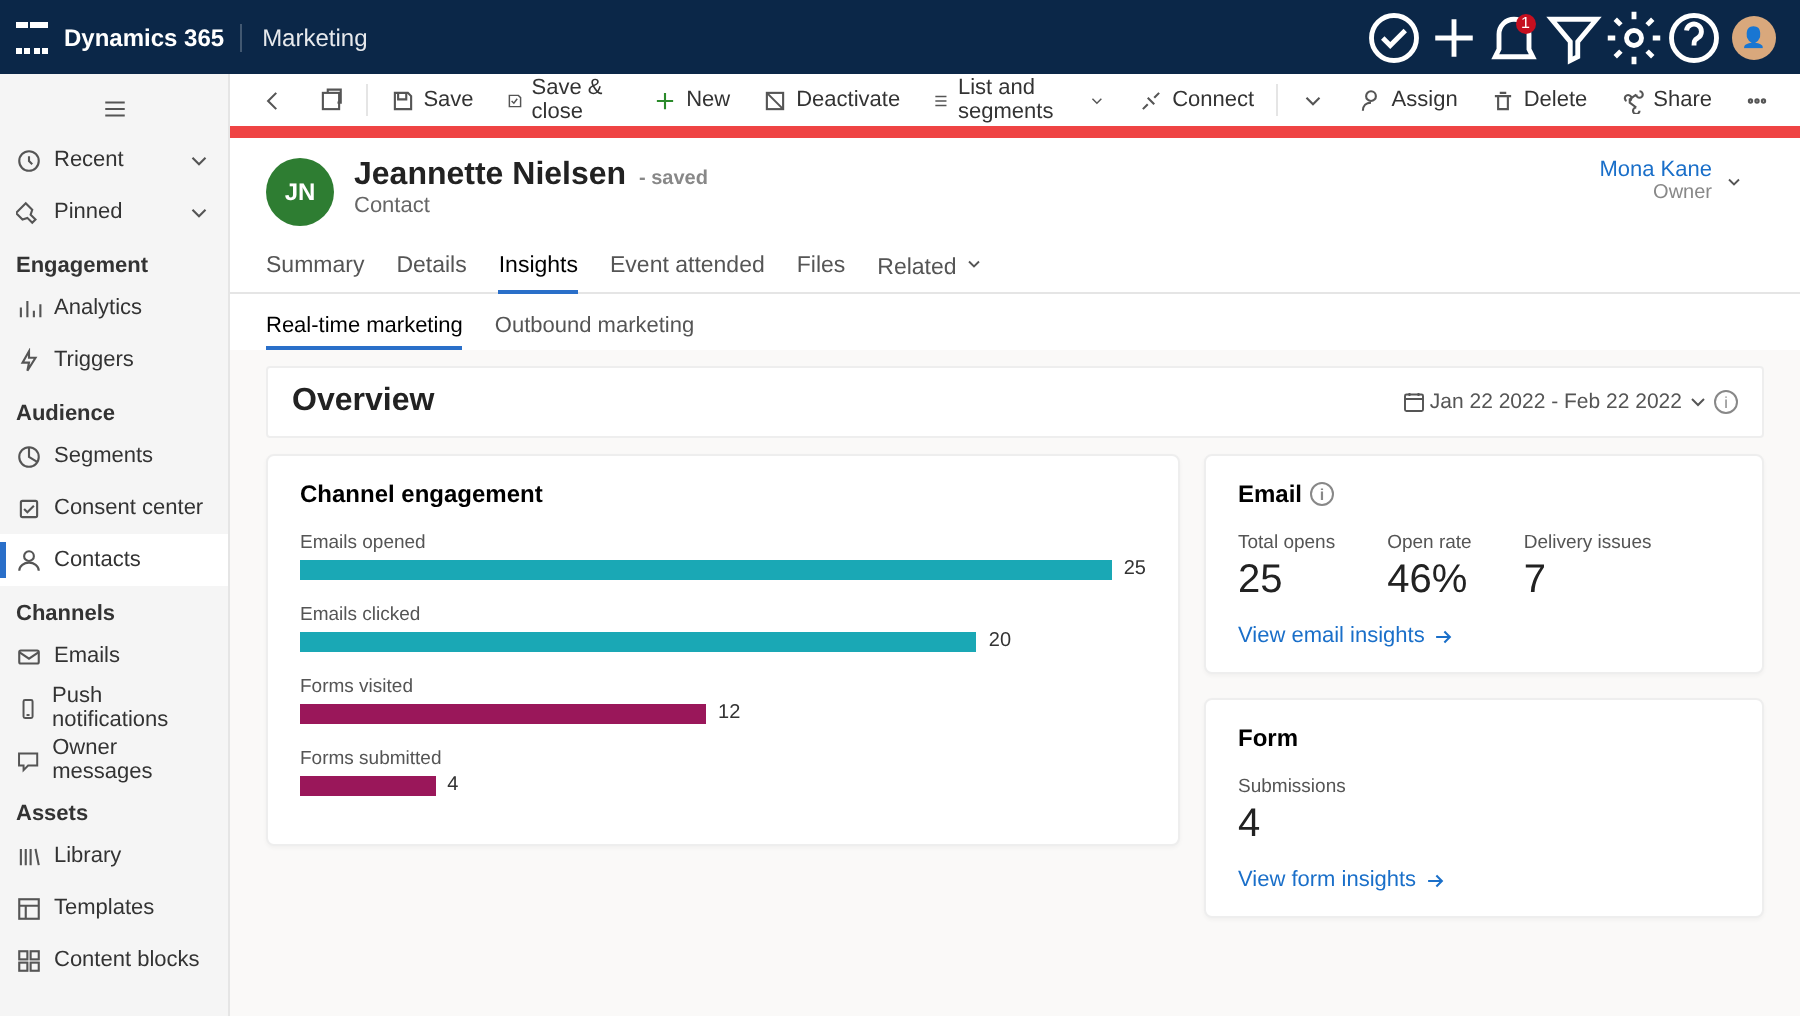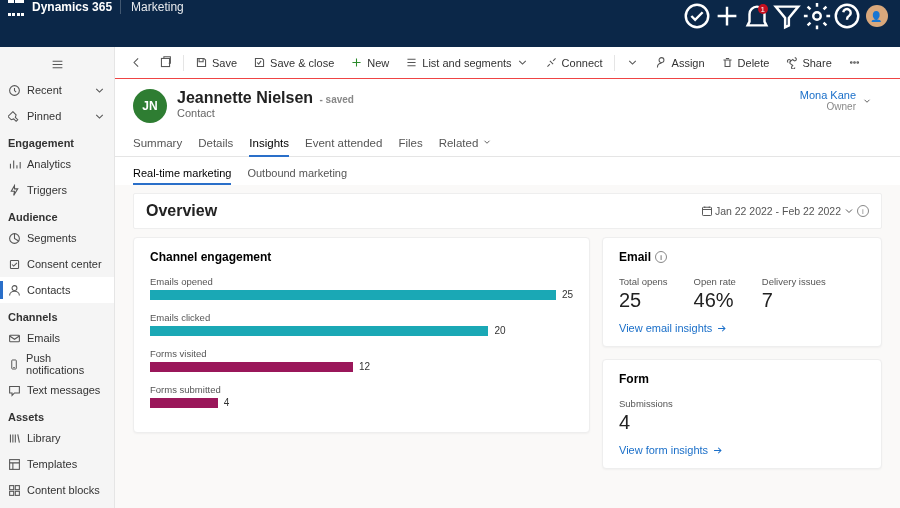--- a/index.html
+++ b/index.html
@@ -1,17 +1,17 @@
 <!DOCTYPE html>
 <html><head>
 <meta charset="utf-8">
 <style>
 *{box-sizing:border-box;margin:0;padding:0;font-family:"Segoe UI",Arial,sans-serif}
 html,body{width:900px;height:508px;overflow:hidden;background:#f5f5f5}
-.topbar{height:47px;background:#0b2748;color:#fff;display:flex;align-items:flex-start;padding:0 8px;font-size:12px}
+.topbar{height:37px;background:#0b2748;color:#fff;display:flex;align-items:center;padding:0 8px;font-size:12px}
 .topbar .waffle{width:16px;height:16px;margin-right:8px;display:flex;flex-wrap:wrap;justify-content:space-between;align-content:space-between}
 .topbar .waffle span{width:3px;height:3px;background:#fff}
 .topbar .brand{font-weight:600;margin-right:8px}
 .topbar .app{opacity:.9;border-left:1px solid rgba(255,255,255,.25);padding-left:10px}
 .topbar .spacer{flex:1}
 .topbar .icon-btn{width:30px;height:32px;display:flex;align-items:center;justify-content:center;position:relative;cursor:pointer}
 .topbar svg{stroke:#fff;fill:none;stroke-width:1.3}
 .badge{position:absolute;top:4px;right:4px;background:#c50f1f;color:#fff;border-radius:8px;font-size:8px;min-width:10px;height:10px;display:flex;align-items:center;justify-content:center;padding:0 3px}
 .avatar-img{width:22px;height:22px;border-radius:50%;background:#d9a87c;display:flex;align-items:center;justify-content:center;font-size:10px;color:#333}
 .shell{display:flex;height:476px}
@@ -20,21 +20,21 @@
 .sb-row{display:flex;align-items:center;height:26px;padding:0 8px;cursor:pointer;gap:6px;position:relative}
 .sb-row svg{width:13px;height:13px;stroke:#555;fill:none;stroke-width:1.3}
 .sb-row.active{background:#fff}
 .sb-row.active::before{content:"";position:absolute;left:0;top:4px;bottom:4px;width:3px;background:#2a6fc9}
 .sb-collapse{justify-content:center}
 .sb-exp{display:flex;align-items:center;justify-content:space-between;height:26px;padding:0 8px}
 .sb-exp .lbl{display:flex;align-items:center;gap:6px}
 .sb-exp svg{width:13px;height:13px;stroke:#555;fill:none;stroke-width:1.3}
 .sb-section{padding:8px 8px 2px 8px;font-weight:700;color:#333}
 .main{flex:1;display:flex;flex-direction:column;background:#fff;overflow:hidden}
-.cmdbar{height:32px;border-bottom:1px solid #ef4444;display:flex;align-items:center;padding:0 8px;font-size:11px;color:#333;gap:2px}
+.cmdbar{height:32px;border-bottom:6px solid #ef4444;display:flex;align-items:center;padding:0 8px;font-size:11px;color:#333;gap:2px}
 .cmdbar .cmd{display:flex;align-items:center;gap:4px;height:24px;padding:0 7px;cursor:pointer;border-radius:2px}
 .cmdbar svg{width:13px;height:13px;stroke:#555;fill:none;stroke-width:1.3}
 .cmdbar .sep{width:1px;height:16px;background:#e5e5e5;margin:0 2px}
 .header{display:flex;align-items:flex-start;padding:10px 18px 0 18px;gap:10px}
 .avatar-lg{width:34px;height:34px;border-radius:50%;background:#2e7d32;color:#fff;display:flex;align-items:center;justify-content:center;font-size:12px;font-weight:600}
 .header h1{font-size:16px;font-weight:600;color:#222}
 .header .saved{font-size:10px;color:#888;margin-left:2px}
 .header .sub{font-size:11px;color:#666}
 .owner{margin-left:auto;text-align:right;padding-right:10px;display:flex;align-items:center;gap:6px}
 .owner .name{color:#1a6fc9;font-size:11px}
@@ -205,21 +205,21 @@
           <svg viewBox="0 0 16 16">
             <rect x="5" y="2" width="6" height="12" rx="1"></rect>
             <path d="M7 12h2"></path>
           </svg>
           <span>Push notifications</span>
         </div>
       <div class="sb-row">
           <svg viewBox="0 0 16 16">
             <path d="M2 3h12v8H8l-3 3v-3H2z"></path>
           </svg>
-          <span>Text messages</span>
+          <span>Owner messages</span>
         </div>
 
       <div class="sb-section">Assets</div>
       <div class="sb-row">
           <svg viewBox="0 0 16 16">
             <path d="M3 3v10M6 3v10M9 3v10M12 3l2 10"></path>
           </svg>
           <span>Library</span>
         </div>
       <div class="sb-row">
@@ -267,20 +267,27 @@
             <path d="M3 3h8l2 2v8H3z"></path>
             <path d="M5 8l2 2 3-4"></path>
           </svg>
           <span>Save &amp; close</span>
         </div>
       <div class="cmd">
           <svg viewBox="0 0 16 16" style="stroke:#2a8a2a">
             <path d="M8 3v10M3 8h10"></path>
           </svg>
           <span>New</span>
+        </div>
+      <div class="cmd">
+          <svg viewBox="0 0 16 16">
+            <rect x="3" y="3" width="10" height="10"></rect>
+            <path d="M3 3l10 10"></path>
+          </svg>
+          <span>Deactivate</span>
         </div>
       <div class="cmd">
           <svg viewBox="0 0 16 16">
             <path d="M3 4h10M3 8h10M3 12h10"></path>
           </svg>
           <span>List and segments</span>
           <svg class="chev" viewBox="0 0 16 16">
             <path d="M4 6l4 4 4-4"></path>
           </svg>
         </div>

